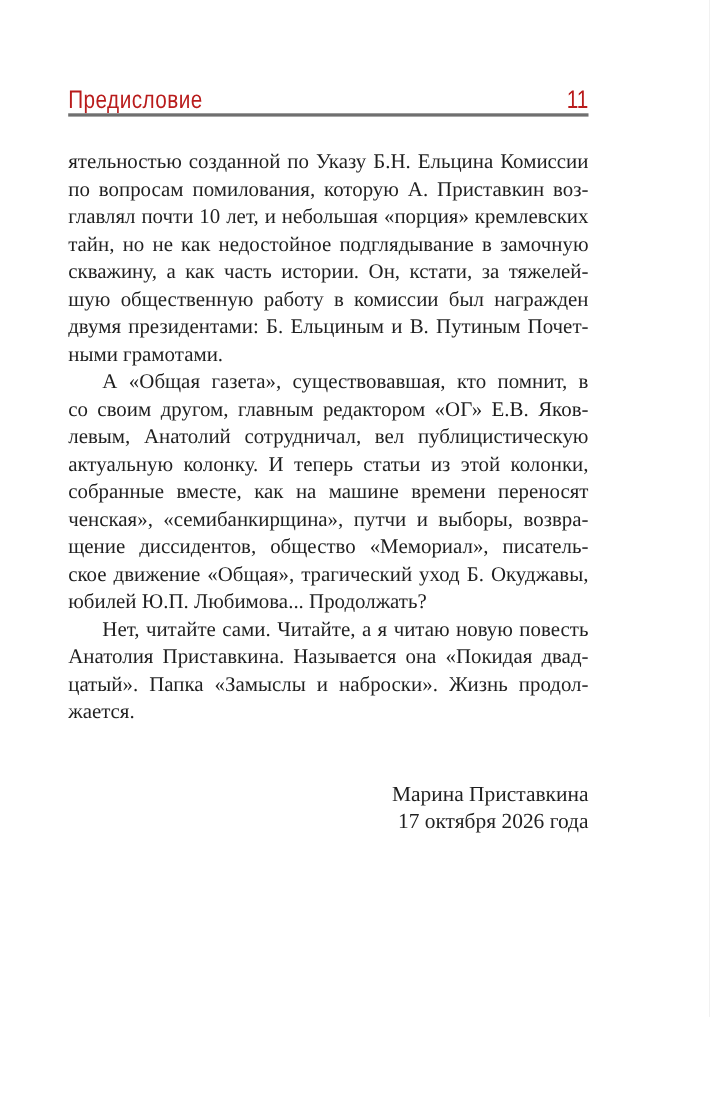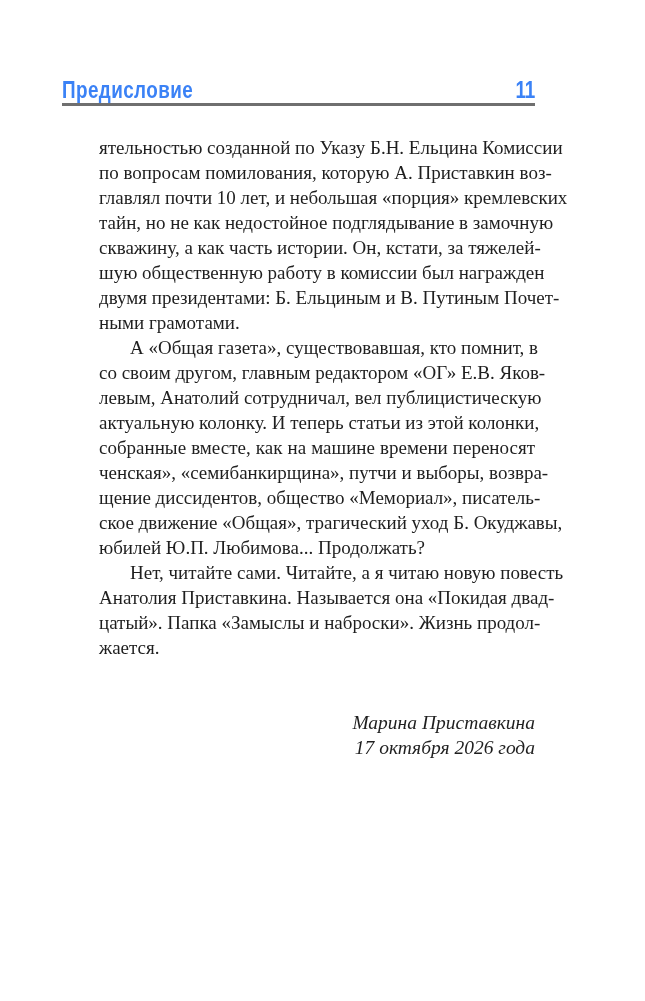--- a/index.html
+++ b/index.html
@@ -20,22 +20,22 @@
   .header {
     position: absolute;
     left: 62px;
     width: 473px;
     top: 72px;
     height: 30px;
     display: flex;
     justify-content: space-between;
     align-items: flex-end;
     font-family: "Liberation Sans", "DejaVu Sans", sans-serif;
-    font-weight: 700;
-    color: #3b82f6;
+    font-weight: 400;
+    color: #b91c1c;
   }
   .header-title {
     display: inline-block;
     font-size: 23px;
     line-height: 1;
     transform: scaleX(0.82);
     transform-origin: left bottom;
     letter-spacing: 0.5px;
     white-space: nowrap;
   }
@@ -63,36 +63,34 @@
     width: 473px;
     font-size: 19px;
     line-height: 25px;
   }
   .para { margin: 0; }
   .line {
     white-space: nowrap;
     text-align: justify;
     text-align-last: justify;
     height: 25px;
-    margin-left: 37px;
   }
   .line.end {
     text-align-last: left;
   }
   .para.indent .line:first-child {
     text-indent: 31px;
   }
   
   .signature {
     position: absolute;
     left: 62px;
     top: 710px;
     width: 473px;
     text-align: right;
-    font-style: italic;
     font-size: 19.5px;
     line-height: 25px;
   }
 </style>
 </head>
 <body>
 
 <div class="page">
 
   <div class="header">

